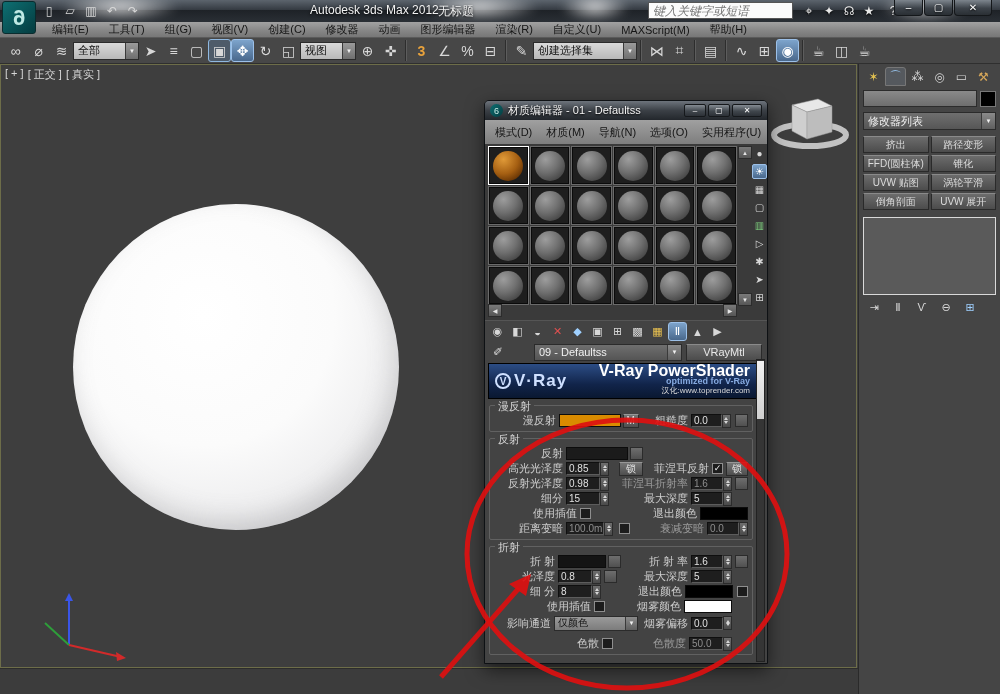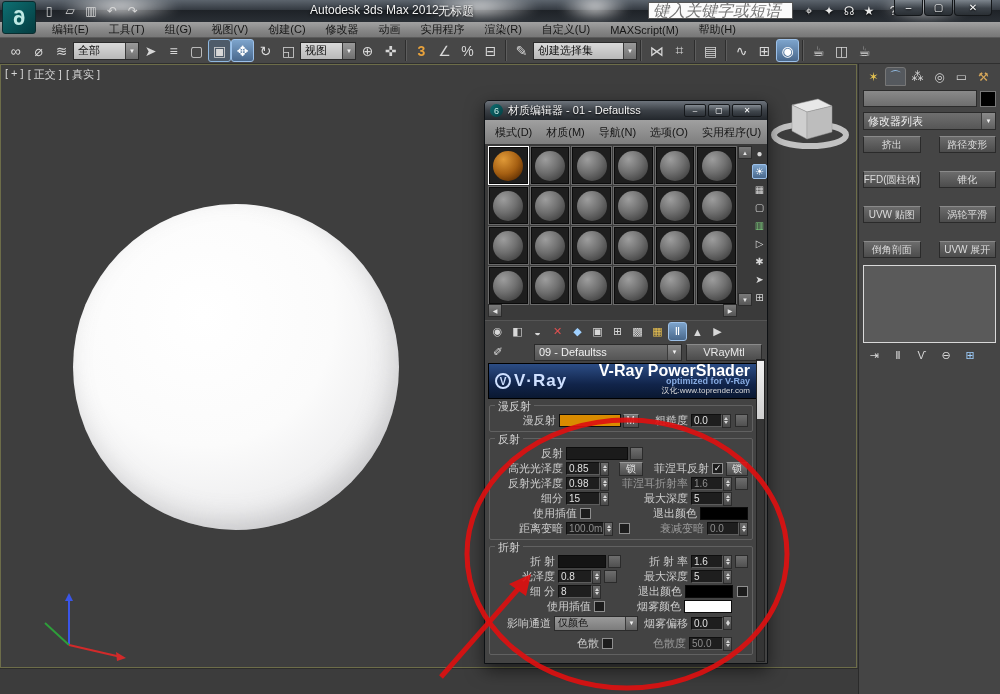--- a/index.html
+++ b/index.html
@@ -9,21 +9,21 @@
 
   
   .titlebar{position:absolute;left:0;top:0;width:1000px;height:22px;
     background:linear-gradient(#5c646d,#343a41 45%,#1e2227 46%,#2a2f35);overflow:hidden;z-index:5}
   .glow{position:absolute;top:-8px;width:120px;height:30px;border-radius:50%;
     background:radial-gradient(closest-side,rgba(255,255,255,.75),rgba(255,255,255,0));filter:blur(4px)}
   .app-title{position:absolute;left:310px;top:3px;font-size:12px;color:#f2f2f2;text-shadow:0 1px 3px #000;white-space:nowrap}
   .doc-title{position:absolute;left:438px;top:3px;font-size:12px;color:#f2f2f2;text-shadow:0 1px 3px #000}
   .search-wrap{position:absolute;left:648px;top:2px;width:145px;height:17px;background:#fbfbfb;
     border:1px solid #555;display:flex;align-items:center;padding:0 4px}
-  .search-wrap input{border:none;outline:none;width:100%;font-size:16px;font-style:italic;color:#777;background:transparent;
+  .search-wrap input{border:none;outline:none;width:100%;font-size:12px;font-style:italic;color:#777;background:transparent;
     font-family:"Liberation Sans","DejaVu Sans",sans-serif}
   .tb-ico{position:absolute;top:2px;width:18px;height:17px;display:flex;align-items:center;justify-content:center;
     color:#e8e8e8;font-size:12px;text-shadow:0 1px 2px #000}
   .winbtns{position:absolute;right:8px;top:0;display:flex}
   .winbtn{width:29px;height:16px;border:1px solid #14171a;border-top:none;border-radius:0 0 4px 4px;
     background:linear-gradient(#7d858d,#3c4249 55%,#2a2f34);color:#fff;font-size:10px;
     display:flex;align-items:center;justify-content:center;margin-left:1px;text-shadow:0 1px 2px #000}
 
   
   .menubar{position:absolute;left:0;top:22px;width:1000px;height:15px;
@@ -67,21 +67,21 @@
   .cp-tab{width:21px;height:19px;display:flex;align-items:center;justify-content:center;
     color:#e0c050;font-size:12px;border-radius:3px 3px 0 0;background:transparent}
   .cp-tab.active{background:#55595e;border:1px solid #777;color:#9fd0ff}
   .cp-namerow{display:flex;gap:3px;margin-bottom:5px;align-items:center}
   .cp-name{flex:1;height:17px;background:linear-gradient(#8a8a8a,#6e6e6e);border:1px solid #2c2c2c}
   .cp-color{width:16px;height:16px;background:#000;border:1px solid #777}
   .cp-dd{height:18px;background:linear-gradient(#6f6f6f,#565656);border:1px solid #2b2b2b;color:#eee;
     font-size:11px;display:flex;align-items:center;padding-left:4px;margin-bottom:6px}
   .cp-dd .ddarrow{margin-left:auto;width:14px;height:100%;background:linear-gradient(#8a8a8a,#5f5f5f);
     border-left:1px solid #3a3a3a;display:flex;align-items:center;justify-content:center;font-size:6px;color:#f0f0f0}
-  .cp-grid{display:grid;grid-template-columns:1fr 1fr;gap:18px}
+  .cp-grid{display:grid;grid-template-columns:1fr 1fr;gap:2px}
   .cp-btn{height:17px;background:linear-gradient(#6c6c6c,#4c4c4c);border:1px solid #2a2a2a;border-top-color:#8a8a8a;
     color:#dcdcdc;font-size:10px;display:flex;align-items:center;justify-content:center;white-space:nowrap;overflow:hidden}
   .cp-stack{margin-top:7px;height:78px;background:#5a5a5a;border:1px solid #d9d9d9}
   .cp-stackbtns{display:flex;gap:6px;margin-top:4px;padding-left:2px}
   .cp-stackbtns .icon{width:18px;height:16px;font-size:11px}
 
   
   .statusbar{position:absolute;left:0;top:668px;width:1000px;height:26px;background:#3c3c3c;
     border-top:1px solid #2c2c2c;z-index:1}
 
@@ -203,21 +203,21 @@
 </div>
 
 <div class="menubar">
   <span class="menu-item">编辑(E)</span>
   <span class="menu-item">工具(T)</span>
   <span class="menu-item">组(G)</span>
   <span class="menu-item">视图(V)</span>
   <span class="menu-item">创建(C)</span>
   <span class="menu-item">修改器</span>
   <span class="menu-item">动画</span>
-  <span class="menu-item">实用程序</span>
+  <span class="menu-item">图形编辑器</span>
   <span class="menu-item">渲染(R)</span>
   <span class="menu-item">自定义(U)</span>
   <span class="menu-item">MAXScript(M)</span>
   <span class="menu-item">帮助(H)</span>
 </div>
 
 <div class="toolbar">
   <div class="icon">∞</div>
   <div class="icon">⌀</div>
   <div class="icon">≋</div>

